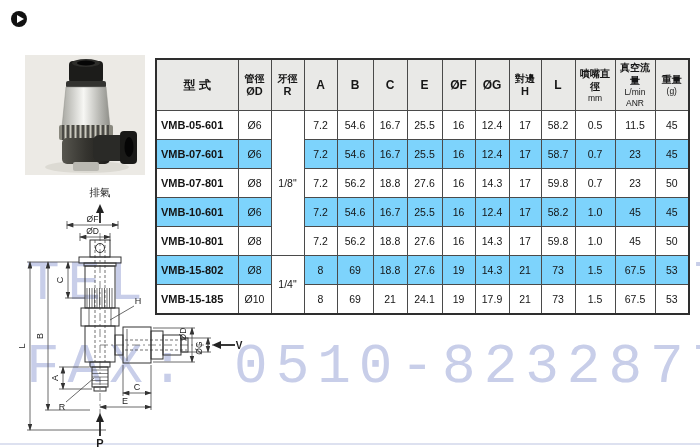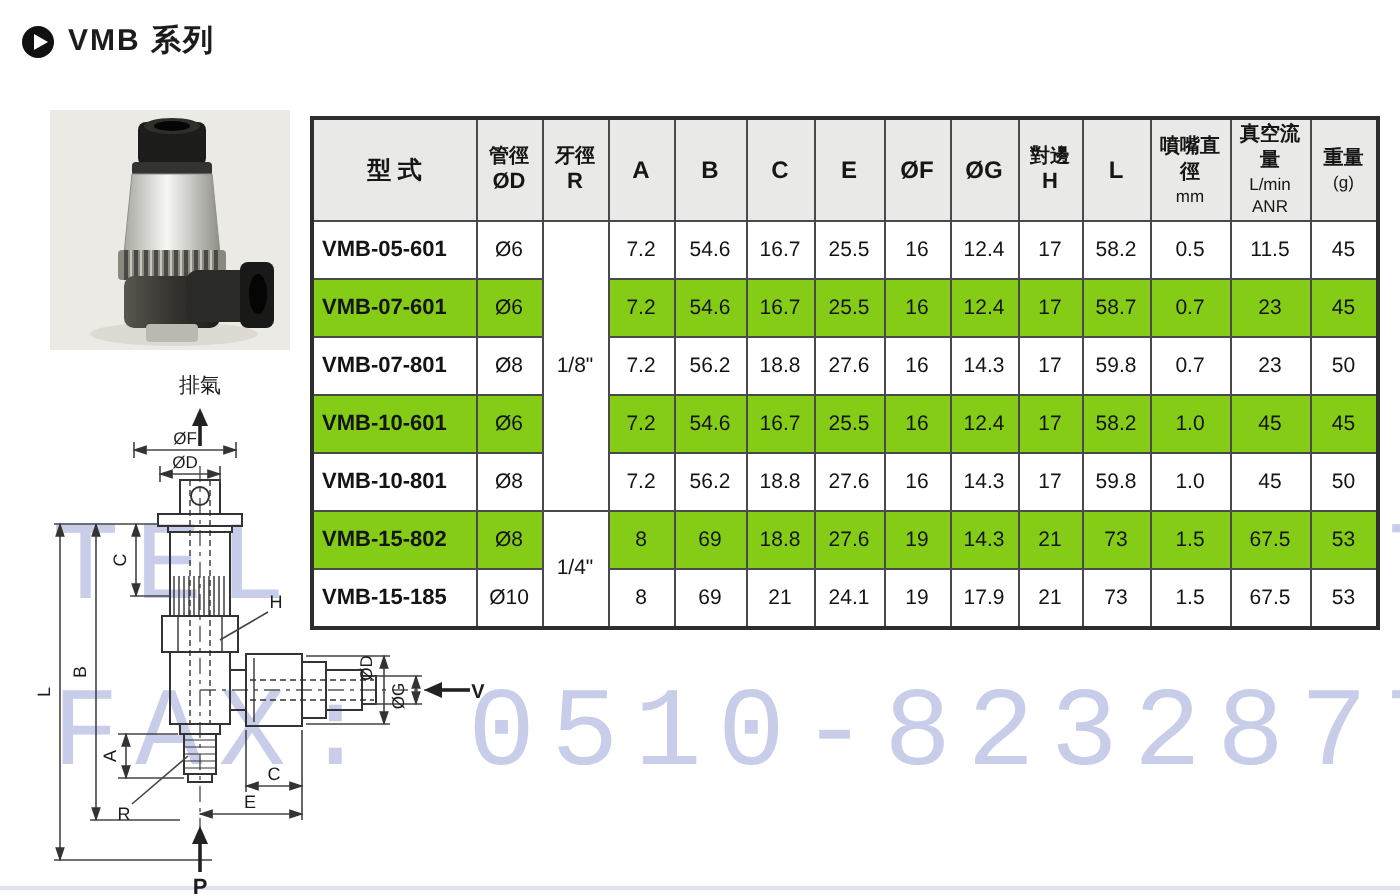--- a/index.html
+++ b/index.html
@@ -16,42 +16,41 @@
   
   .tablewrap{position:absolute;left:155px;top:58px;z-index:4;}
   table.spec{border-collapse:collapse;table-layout:fixed;width:533px;border:2px solid #2e2e2e;}
   table.spec th,table.spec td{border:1px solid #4a4a4a;padding:0;text-align:center;overflow:hidden;}
   table.spec thead th{height:50px;background:#e9e9e7;font-weight:bold;font-size:12px;color:#161616;}
   table.spec thead .h1{font-size:10px;line-height:13px;}
   table.spec thead .h2{font-size:11px;font-weight:bold;line-height:13px;}
   table.spec thead .h2.small{font-size:8.5px;font-weight:normal;line-height:11px;}
   table.spec tbody tr{height:29px;}
   table.spec tbody td{font-size:10.5px;color:#141414;background:#fff;}
-  table.spec tbody tr.alt td{background:#84cc16;}
+  table.spec tbody tr.alt td{background:#7dd3fc;}
   table.spec tbody td.model{font-weight:bold;text-align:left;padding-left:4px;font-size:11px;}
   table.spec tbody td.thread{background:#fff !important;font-size:10.5px;}
   
   .wm{position:absolute;left:26px;white-space:nowrap;z-index:1;
       font-family:Liberation Mono, monospace;font-size:56px;letter-spacing:8px;}
   .wm1{top:252px;}
   .wm2{top:335px;}
   
   .drawing{position:absolute;left:5px;top:178px;z-index:3;}
   
   .brand{position:absolute;right:30px;top:412px;font-size:19px;font-weight:bold;color:#111;z-index:5;letter-spacing:0.5px;}
   .bottom-line{position:absolute;left:0;top:443px;width:700px;height:2px;background:#dde1f0;z-index:0;}
 </style>
 </head>
 <body>
 
 <div class="page">
 
   <div class="hdr">
     <span class="series-icon"></span>
-    <span class="page-title">VMB 系列</span>
   </div>
 
   <div class="photo">
     <svg width="120" height="120" viewBox="0 0 120 120">
       <defs>
         <linearGradient id="gBody" x1="0" y1="0" x2="1" y2="0">
           <stop offset="0" stop-color="#a8a8a2"></stop>
             <stop offset="0.45" stop-color="#f7f7f4"></stop>
             <stop offset="1" stop-color="#8f8f89"></stop>
         </linearGradient>

